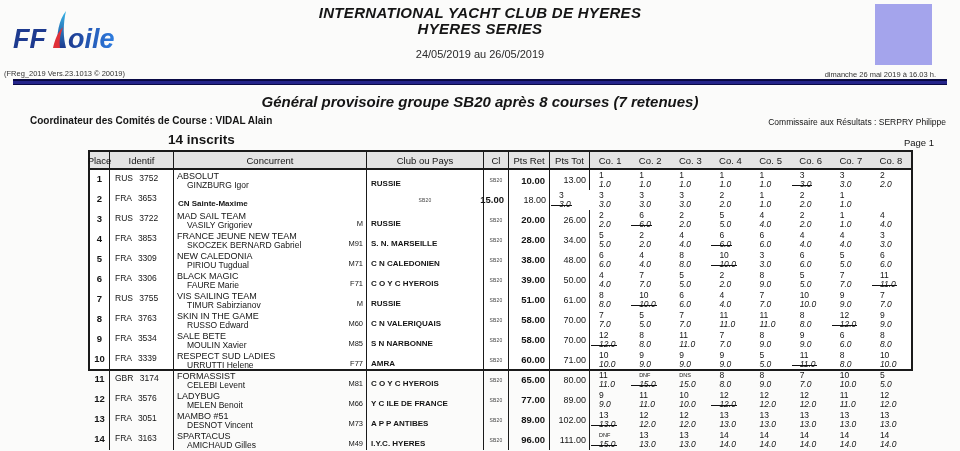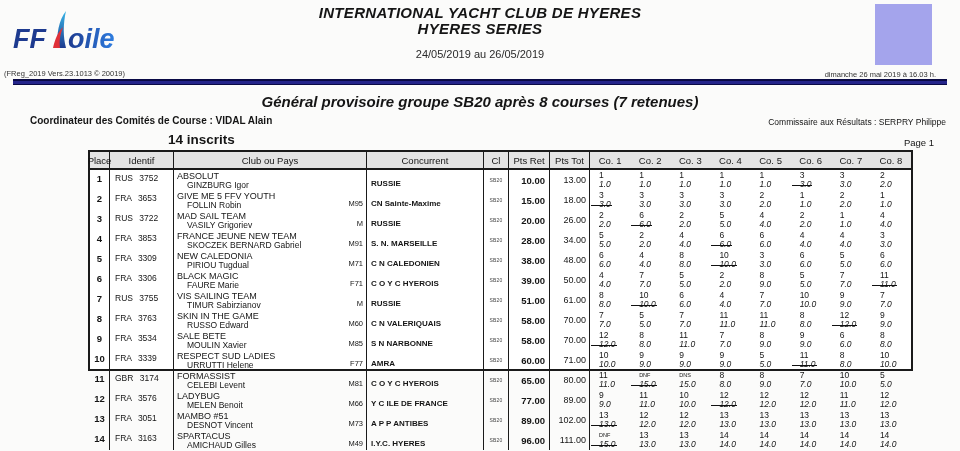--- a/index.html
+++ b/index.html
@@ -87,22 +87,22 @@
   <div class="doc-title">Général provisoire groupe SB20 après 8 courses (7 retenues)</div>
   <div class="coordinator">Coordinateur des Comités de Course : VIDAL Alain</div>
   <div class="commissaire">Commissaire aux Résultats : SERPRY Philippe</div>
   <div class="inscrits">14 inscrits</div>
   <div class="pageno">Page 1</div>
 
   <div class="rtable">
     <div class="grid thead">
       <div class="b">Place</div>
       <div class="b">Identif</div>
+      <div class="b">Concurrent</div>
       <div class="b">Club ou Pays</div>
-      <div class="b">Concurrent</div>
       <div class="b">Cl</div>
       <div class="b">Pts Ret</div>
       <div class="b">Pts Tot</div>
       <div>Co. 1</div>
       <div>Co. 2</div>
       <div>Co. 3</div>
       <div>Co. 4</div>
       <div>Co. 5</div>
       <div>Co. 6</div>
       <div>Co. 7</div>
@@ -149,25 +149,20 @@
             <div><span class="pts">3.0</span></div>
           </div>
           <div class="c-course">
             <div class="rank">2</div>
             <div><span class="pts">2.0</span></div>
           </div>
         </div>
         <div class="grid row">
           <div class="c-place b">2</div>
           <div class="c-ident b">FRA 3653</div>
-          <div class="c-conc b">
-            <div class="boat">GIVE ME 5 FFV YOUTH</div>
-            <div class="skipper">FOLLIN Robin</div>
-            <div class="cat">M95</div>
-          </div>
           <div class="c-club b">CN Sainte-Maxime</div>
           <div class="c-cl b">SB20</div>
           <div class="c-ret b">15.00</div>
           <div class="c-tot b">18.00</div>
           <div class="c-course">
             <div class="rank">3</div>
             <div><span class="pts struck">3.0</span></div>
           </div>
           <div class="c-course">
             <div class="rank">3</div>

